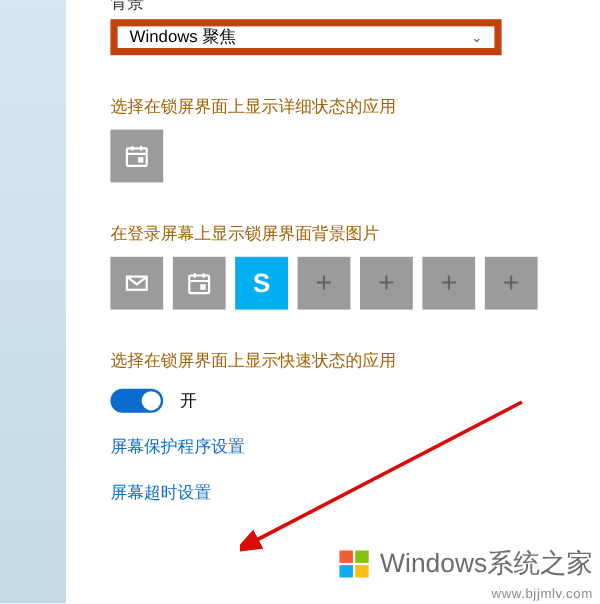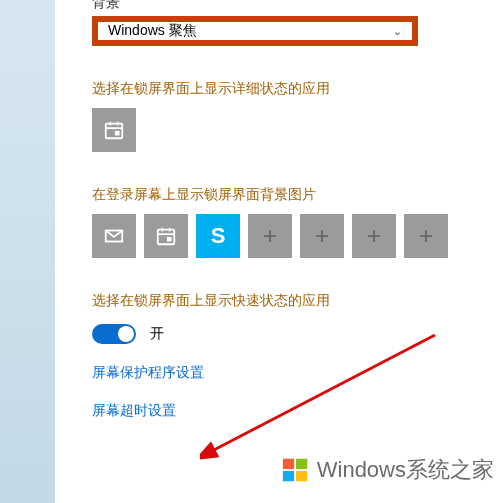--- a/index.html
+++ b/index.html
@@ -118,13 +118,14 @@
 
   <div class="watermark">
     <svg class="winlogo" viewBox="0 0 32 32">
       <rect x="2" y="4" width="12" height="11" fill="#f25022"></rect>
       <rect x="16" y="4" width="12" height="11" fill="#7fba00"></rect>
       <rect x="2" y="17" width="12" height="11" fill="#00a4ef"></rect>
       <rect x="16" y="17" width="12" height="11" fill="#ffb900"></rect>
     </svg>
     <span class="wm-text">Windows系统之家</span>
   </div>
+  <div class="wm-url">www.bjjmlv.com</div>
 </div>
 
 </body></html>

